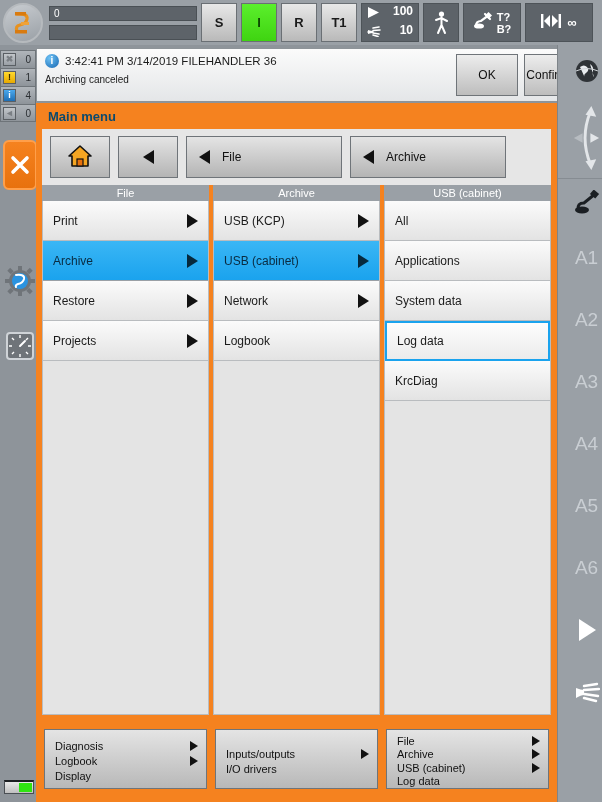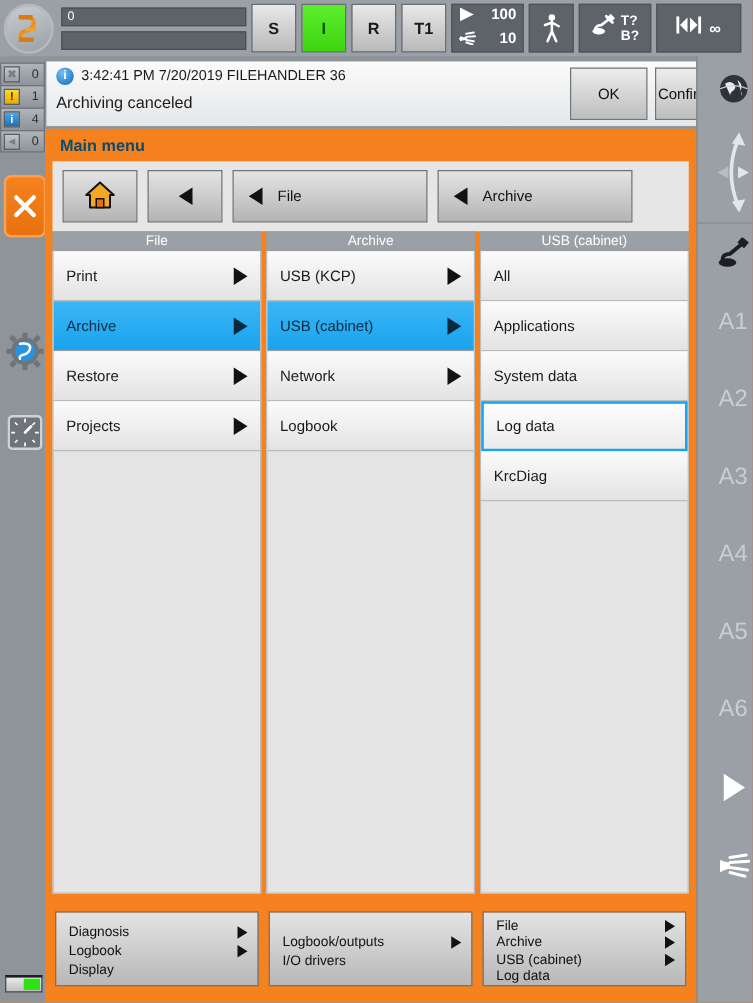--- a/index.html
+++ b/index.html
@@ -82,21 +82,21 @@
 
   
   .msgbar {
     position: absolute; left: 36px; top: 48px; width: 557px; height: 54px;
     background: linear-gradient(180deg,#fbfbfb,#e4e6e8);
     border: 1px solid #8d9398;
     display: flex; align-items: stretch;
   }
   .msg-text { flex: 1; padding: 5px 0 0 8px; }
   .msg-line1 { display: flex; align-items: center; gap: 6px; font-size: 11.5px; color: #1b1b1b; }
-  .msg-line2 { font-size: 13px; color: #1b1b1b; margin-top: 6px; }
+  .msg-line2 { font-size: 10px; color: #1b1b1b; margin-top: 6px; }
   .info-dot {
     width: 14px; height: 14px; border-radius: 50%;
     background: radial-gradient(circle at 35% 30%, #6ec2f5, #1565b0);
     color: #fff; font-size: 10px; font-weight: bold;
     display: flex; align-items: center; justify-content: center; line-height: 1;
   }
   .msg-btn {
     align-self: center; height: 42px;
     background: linear-gradient(180deg,#ededed,#bdbdbd);
     border: 1px solid #6f7479;
@@ -328,21 +328,21 @@
     <div class="mc">
       <span class="mc-ico gray">◄</span>
       <span class="mc-num">0</span>
     </div>
   </div>
 
   <div class="msgbar">
     <div class="msg-text">
       <div class="msg-line1">
         <span class="info-dot">i</span>
-        <span>3:42:41 PM 7/20/2019 FILEHANDLER 36</span>
+        <span>3:42:41 PM 3/14/2019 FILEHANDLER 36</span>
       </div>
       <div class="msg-line2">Archiving canceled</div>
     </div>
     <div class="msg-btn btn-ok">OK</div>
     <div class="msg-btn btn-confirm">Confirm all</div>
   </div>
 
   <div class="leftbar">
     <div class="close-btn">
       <svg width="22" height="22" viewBox="0 0 22 22">
@@ -528,21 +528,21 @@
           <span class="bc-lbl">Logbook</span>
           <span class="tri-sm"></span>
         </div>
         <div class="bc-row last">
           <span class="bc-lbl">Display</span>
         </div>
       </div>
 
       <div class="bc-panel">
         <div class="bc-row">
-          <span class="bc-lbl">Logbook/outputs</span>
+          <span class="bc-lbl">Inputs/outputs</span>
           <span class="tri-sm"></span>
         </div>
         <div class="bc-row last">
           <span class="bc-lbl">I/O drivers</span>
         </div>
       </div>
 
       <div class="bc-panel">
         <div class="bc-row">
           <span class="bc-lbl">File</span>

